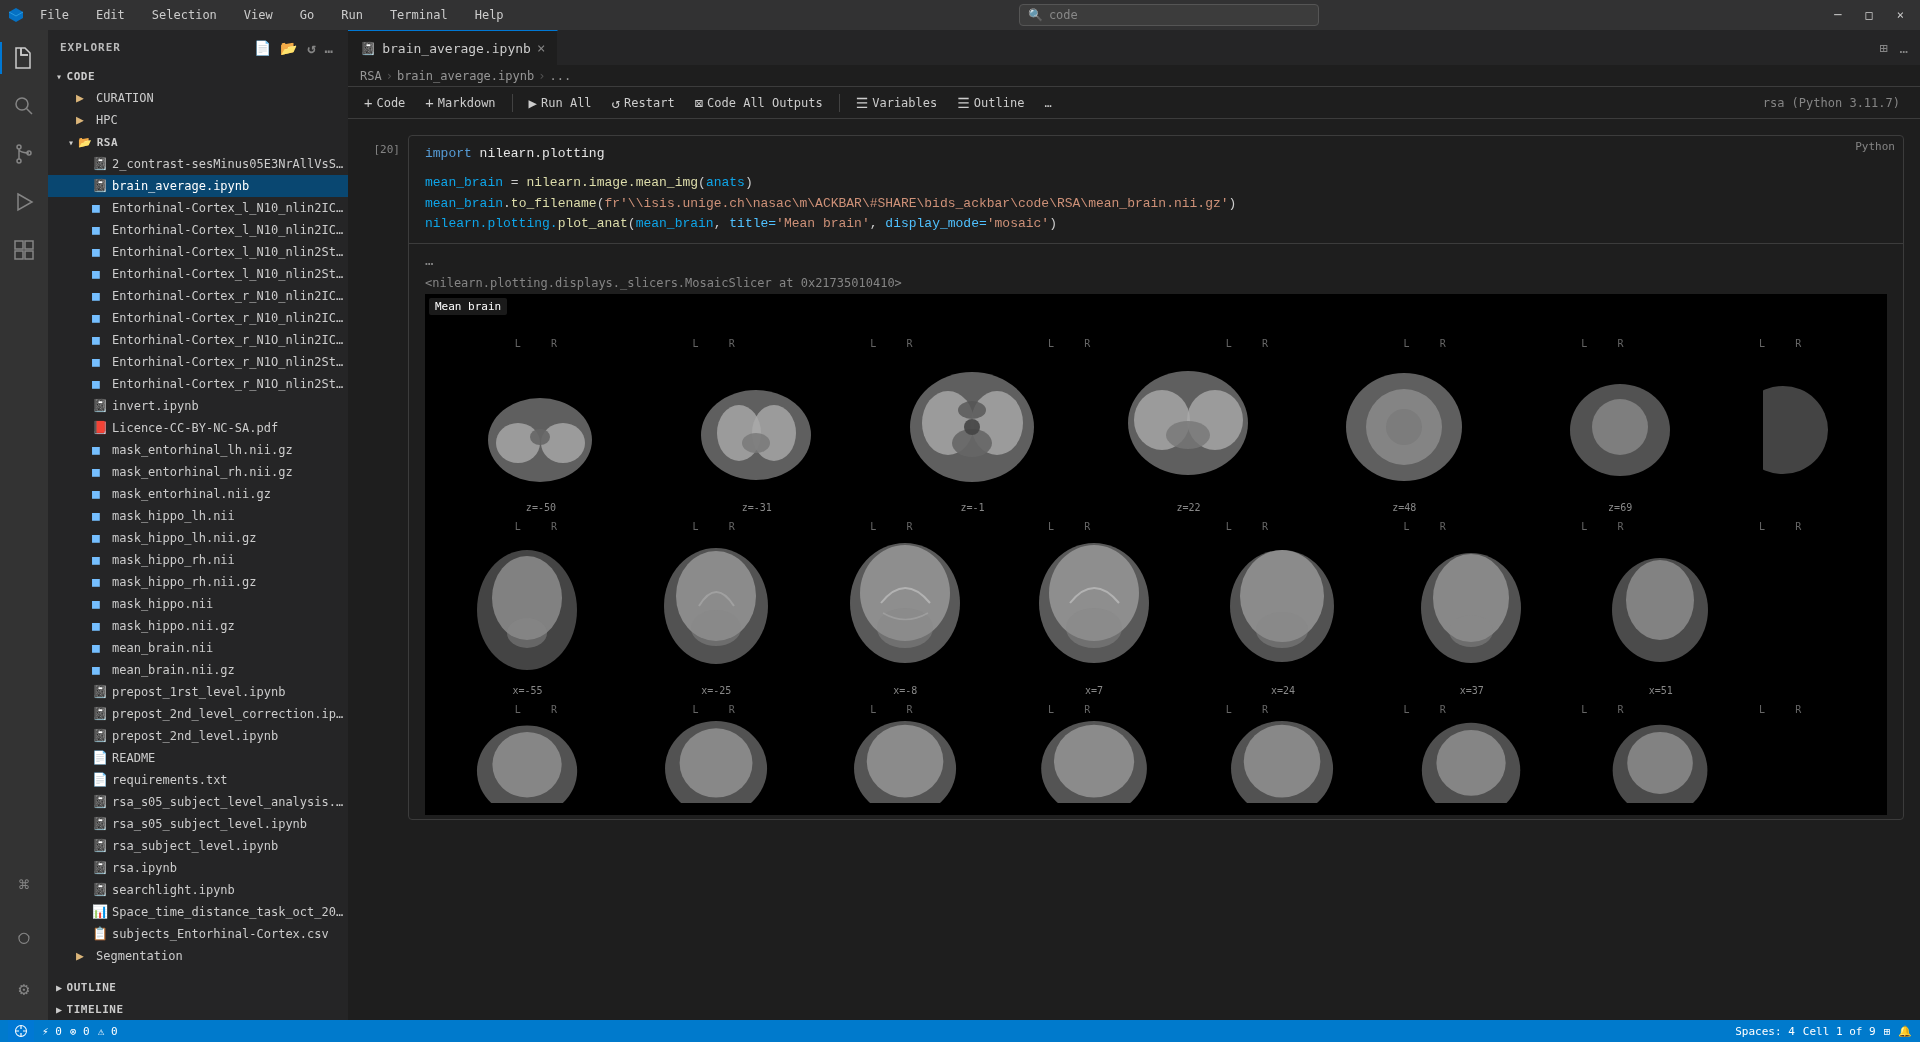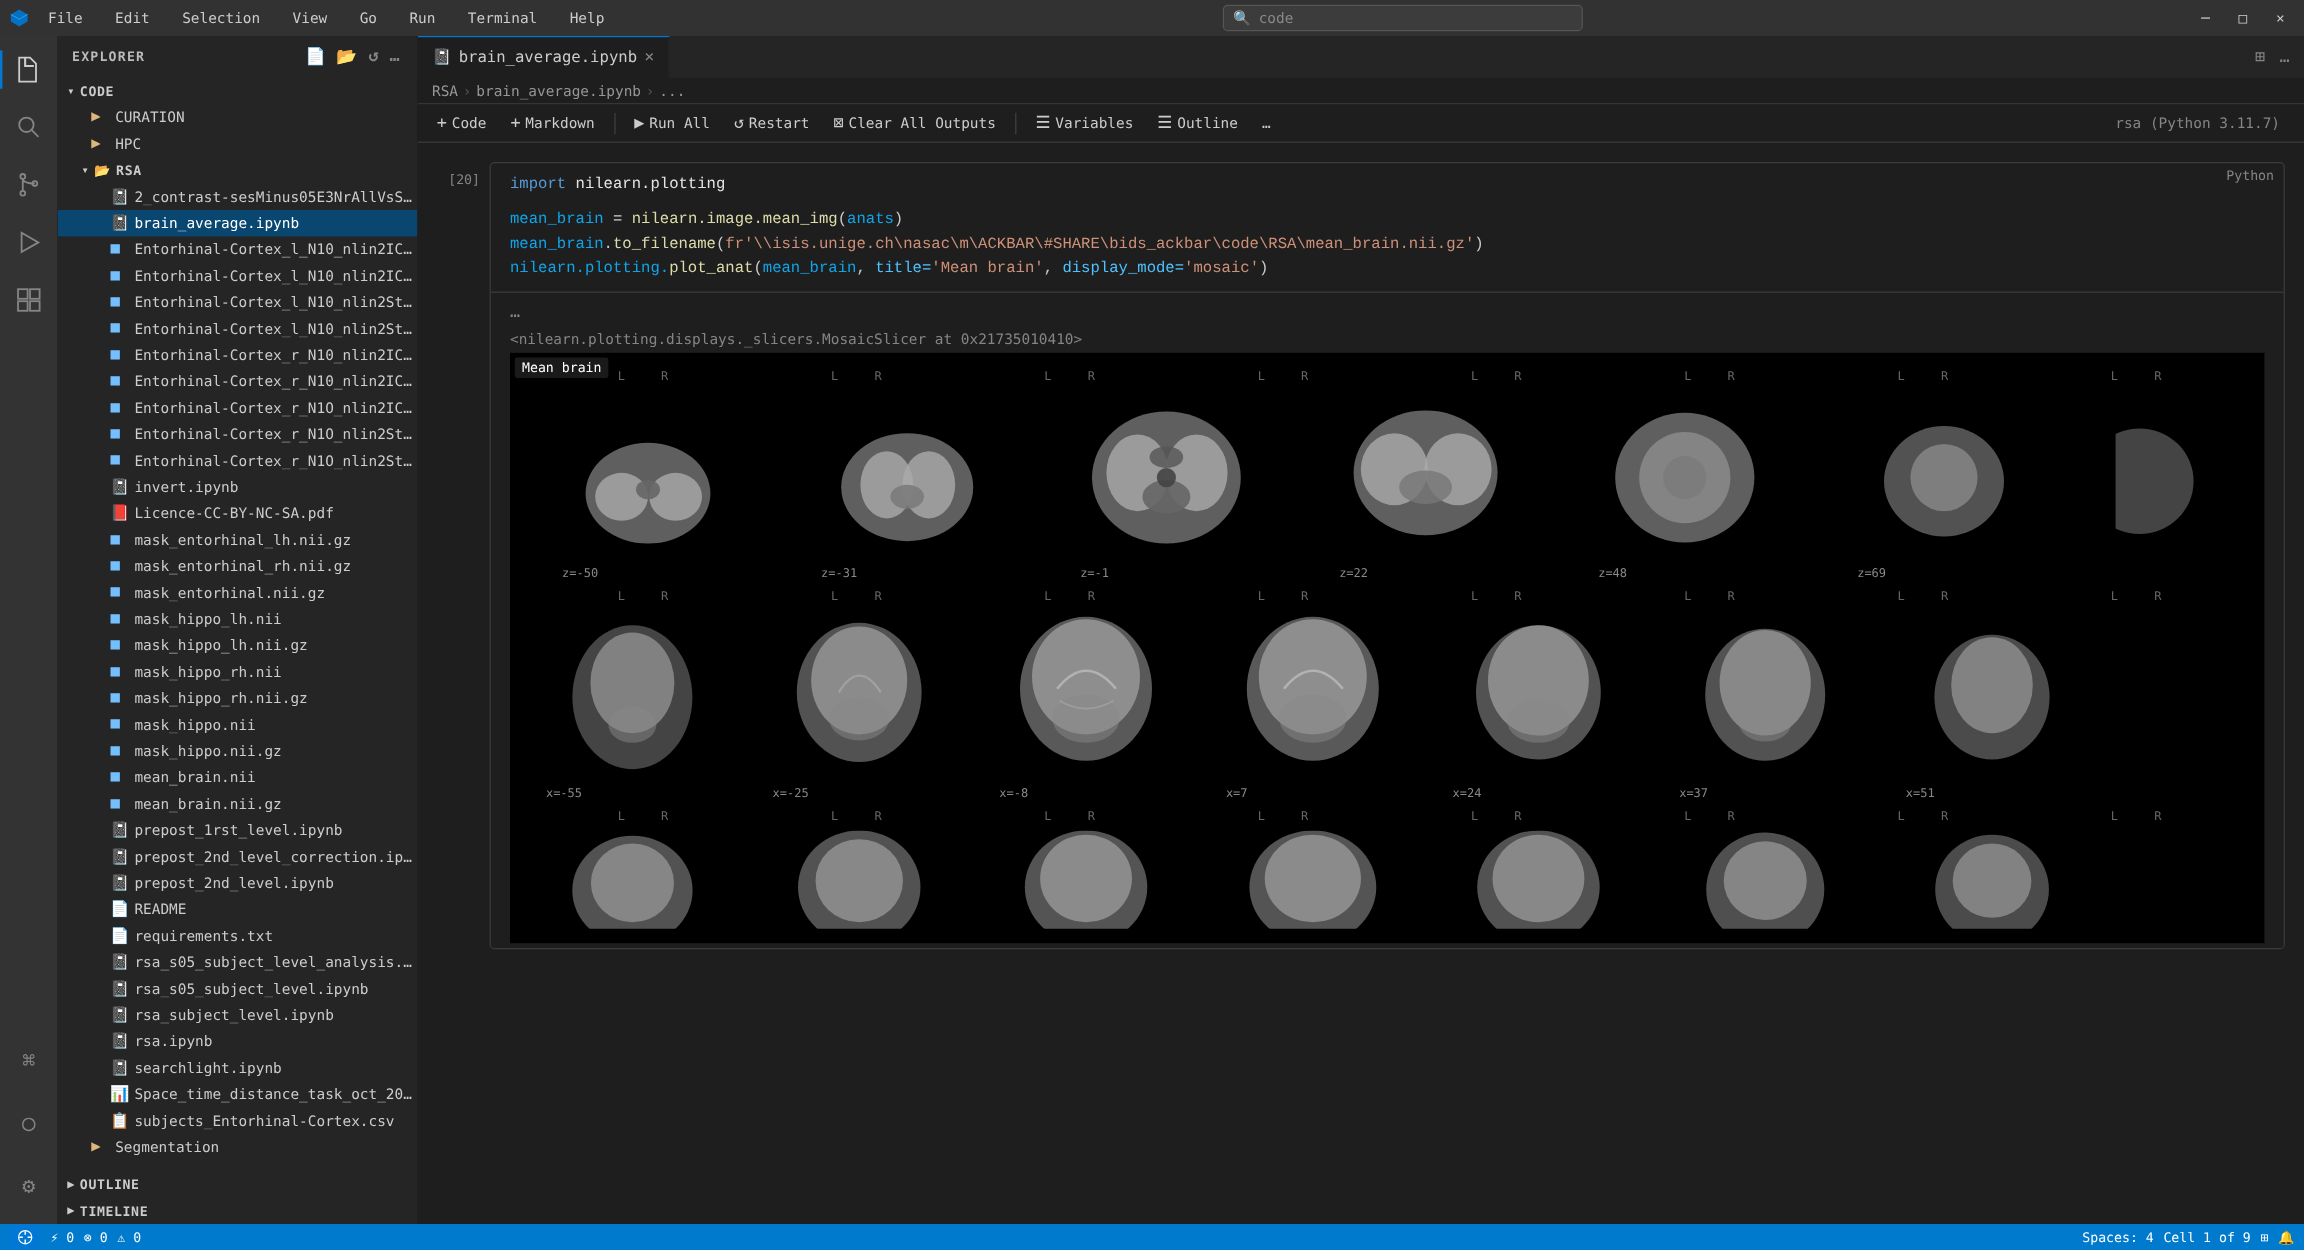--- a/index.html
+++ b/index.html
@@ -424,21 +424,21 @@
     }
     .brain-row {
       display: flex;
       gap: 0;
       justify-content: space-around;
       padding: 4px 0;
     }
     .brain-slice {
       display: flex;
       flex-direction: column;
-      align-items: flex-start;
+      align-items: center;
     }
     .brain-slice-label {
       color: #888;
       font-size: 10px;
       margin-top: 2px;
     }
     
     .slice-svg {
       background: #000;
     }
@@ -771,21 +771,21 @@
       <div class="nb-btn">
         <span class="nb-btn-icon">▶</span>
         <span>Run All</span>
       </div>
       <div class="nb-btn">
         <span class="nb-btn-icon">↺</span>
         <span>Restart</span>
       </div>
       <div class="nb-btn">
         <span class="nb-btn-icon">⊠</span>
-        <span>Clear All Outputs</span>
+        <span>Code All Outputs</span>
       </div>
       <div class="nb-sep"></div>
       <div class="nb-btn">
         <span class="nb-btn-icon">☰</span>
         <span>Variables</span>
       </div>
       <div class="nb-btn">
         <span class="nb-btn-icon">☰</span>
         <span>Outline</span>
       </div>
@@ -809,21 +809,21 @@
               <div><span class="var">mean_brain</span><span class="op"> = </span><span class="fn">nilearn.image.mean_img</span><span class="op">(</span><span class="var">anats</span><span class="op">)</span></div>
               <div><span class="var">mean_brain</span><span class="op">.</span><span class="fn">to_filename</span><span class="op">(</span><span class="st">fr'\\isis.unige.ch\nasac\m\ACKBAR\#SHARE\bids_ackbar\code\RSA\mean_brain.nii.gz'</span><span class="op">)</span></div>
               <div><span style="color:#0ea5e9;">nilearn.plotting.</span><span class="fn">plot_anat</span><span class="op">(</span><span class="var">mean_brain</span><span class="op">, </span><span class="attr">title=</span><span class="st">'Mean brain'</span><span class="op">, </span><span class="attr">display_mode=</span><span class="st">'mosaic'</span><span class="op">)</span></div>
             </div>
             <div class="code-output">
               <div class="output-dots">
                 <span class="output-dots-icon">…</span>
               </div>
               <div class="output-text">&lt;nilearn.plotting.displays._slicers.MosaicSlicer at 0x21735010410&gt;</div>
 
-              <div class="brain-viz" style="position:relative; padding-top:15px;">
+              <div class="brain-viz" style="position:relative; padding-top:44px;">
                 <div class="brain-label-top">Mean brain</div>
 
                 <div style="color:#666;font-size:10px;margin-bottom:2px;padding-left:4px">
                   <div style="display:flex;justify-content:space-around;padding: 0 10px;">
                     <span>L&nbsp;&nbsp;&nbsp;&nbsp;&nbsp;R</span>
                     <span>L&nbsp;&nbsp;&nbsp;&nbsp;&nbsp;R</span>
                     <span>L&nbsp;&nbsp;&nbsp;&nbsp;&nbsp;R</span>
                     <span>L&nbsp;&nbsp;&nbsp;&nbsp;&nbsp;R</span>
                     <span>L&nbsp;&nbsp;&nbsp;&nbsp;&nbsp;R</span>
                     <span>L&nbsp;&nbsp;&nbsp;&nbsp;&nbsp;R</span>

